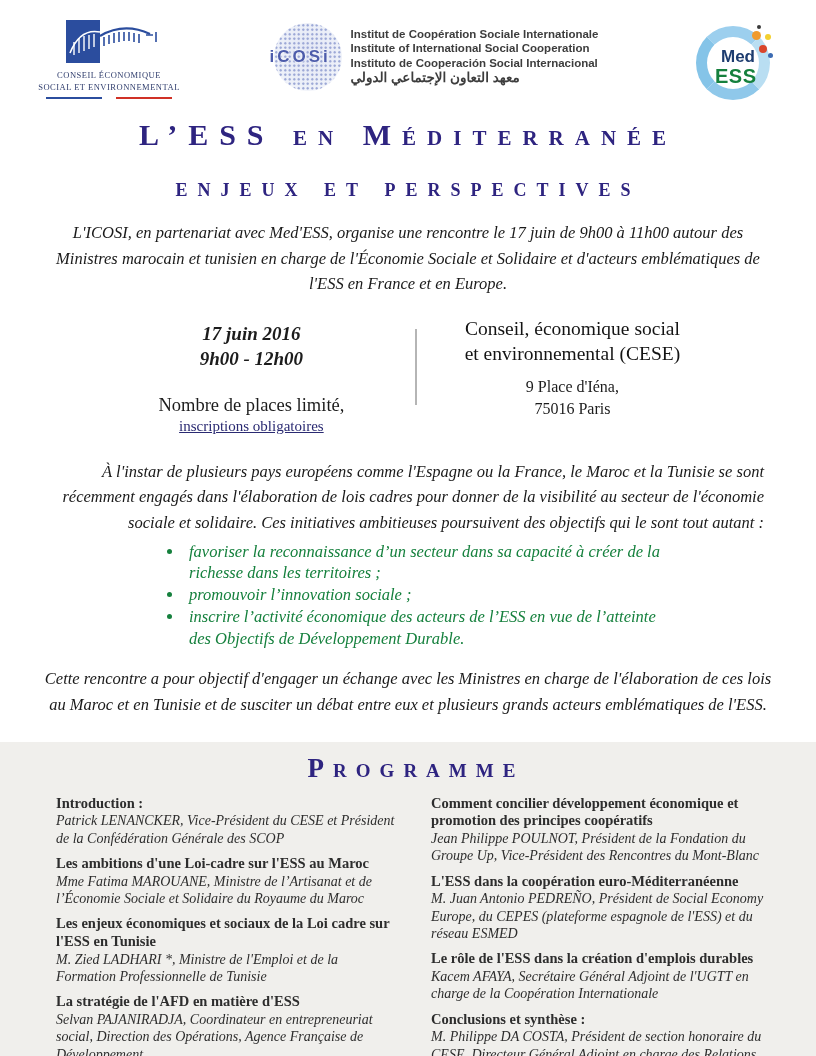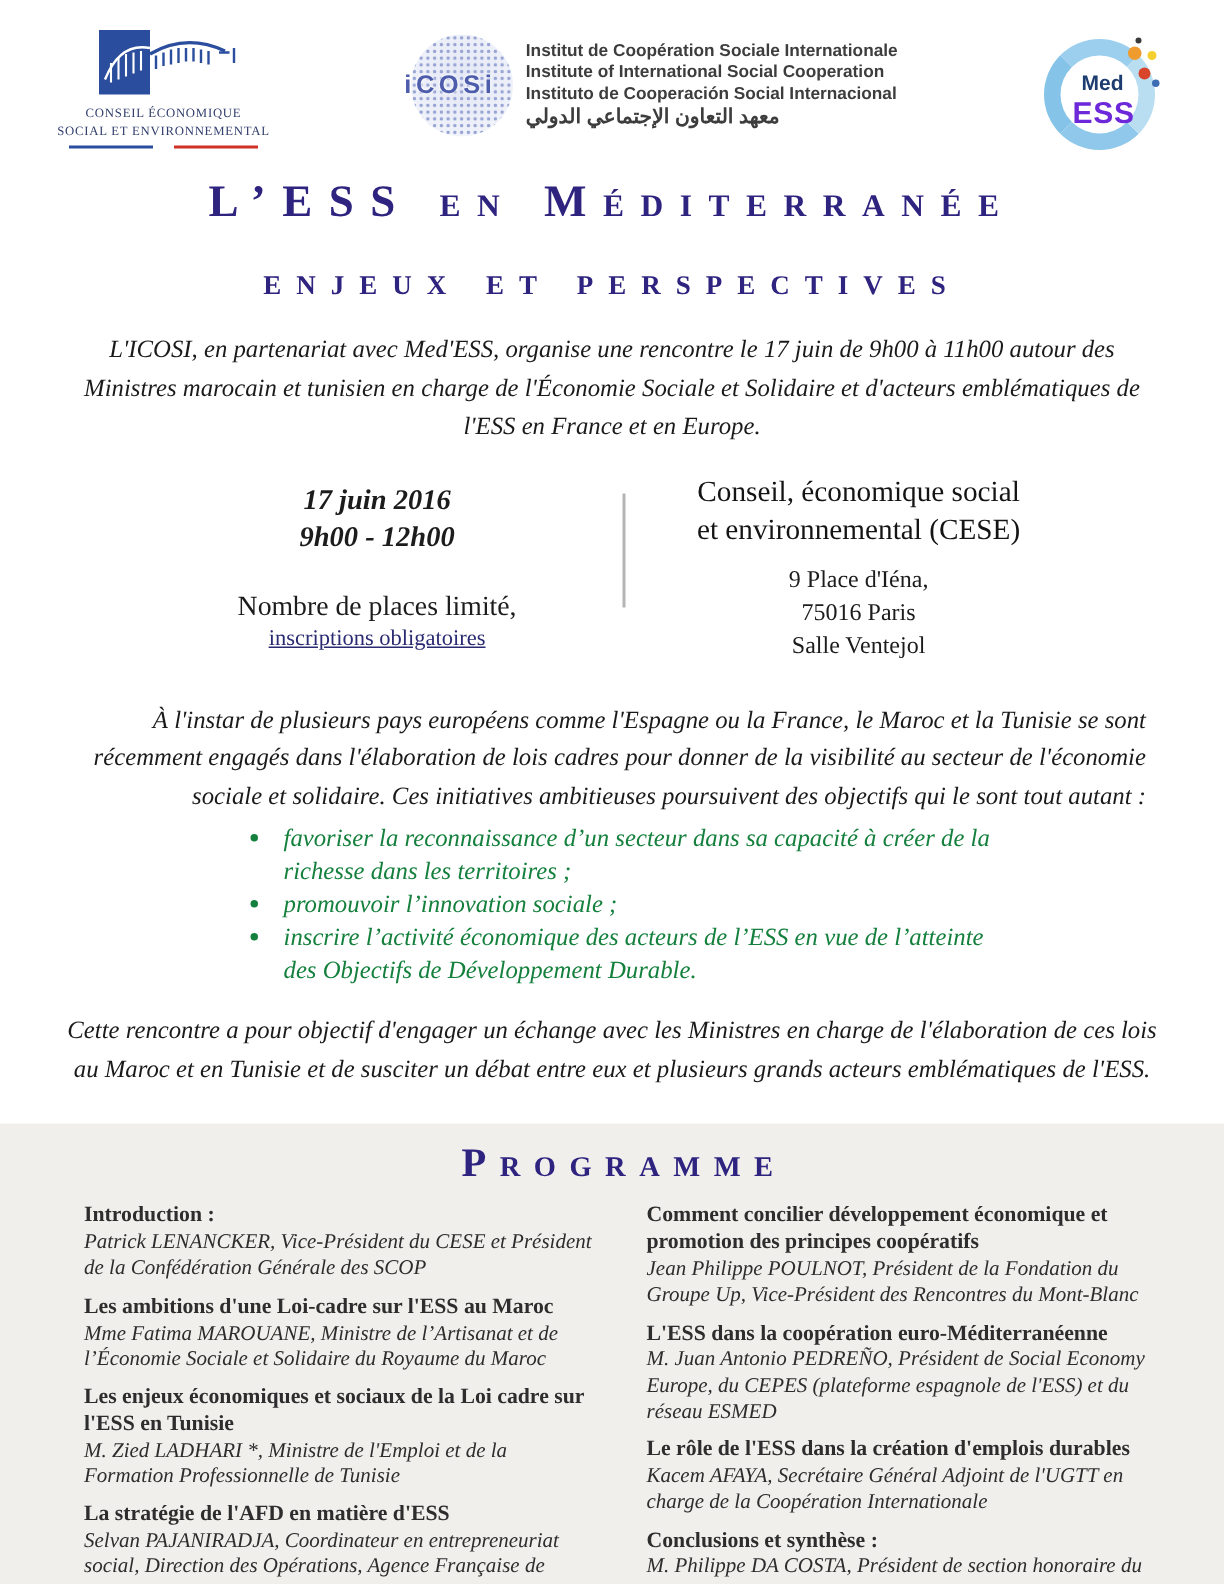--- a/index.html
+++ b/index.html
@@ -40,22 +40,22 @@
     text-shadow: 0 0 2px #ffffff, 0 0 2px #ffffff;
   }
   .icosi-lines { font-family: "Liberation Sans", sans-serif; font-weight: bold; font-size: 11.5px; line-height: 1.25; color: #3d3d3d; }
   .icosi-ar { font-size: 13.5px; direction: rtl; text-align: left; }
 
   .medess-logo { position: relative; width: 100px; height: 86px; flex: none; font-family: "Liberation Sans", sans-serif; }
   .medess-ring {
     position: absolute; left: 8px; top: 6px; width: 52px; height: 52px; border-radius: 50%;
     border: 11px solid #85c4e8; border-right-color: #b9def2; border-top-color: #9ccfee; border-bottom-color: #8fc8ea;
   }
-  .medess-med { position: absolute; left: 33px; top: 27px; font-weight: bold; font-size: 14px; color: #1d3c6f; }
-  .medess-ess { position: absolute; left: 27px; top: 45px; font-weight: bold; font-size: 20px; color: #6d28d9; letter-spacing: 0.5px; }
+  .medess-med { position: absolute; left: 33px; top: 27px; font-weight: bold; font-size: 17px; color: #1d3c6f; }
+  .medess-ess { position: absolute; left: 27px; top: 45px; font-weight: bold; font-size: 20px; color: #15803d; letter-spacing: 0.5px; }
   .dot { position: absolute; border-radius: 50%; }
   .dot-orange { width: 9px; height: 9px; background: #f09b2e; left: 64px; top: 11px; }
   .dot-red    { width: 8px; height: 8px; background: #d9452b; left: 71px; top: 25px; }
   .dot-yellow { width: 6px; height: 6px; background: #f3d02f; left: 77px; top: 14px; }
   .dot-blue   { width: 5px; height: 5px; background: #3d6cb3; left: 80px; top: 33px; }
   .dot-dark   { width: 4px; height: 4px; background: #3a3a3a; left: 69px; top: 5px; }
 
   
   .title { margin: 22px 0 0; text-align: center; color: #2e2480; font-weight: bold; font-variant: small-caps; }
   .title-l1 { font-size: 30px; letter-spacing: 11px; }
@@ -168,21 +168,20 @@
       <div class="d-places">Nombre de places limité,</div>
       <a class="d-link" href="#">inscriptions obligatoires</a>
     </div>
     <div class="details-divider"></div>
     <div class="details-right">
       <div class="d-venue">Conseil, économique social</div>
       <div class="d-venue">et environnemental (CESE)</div>
       <div class="d-addr">
         <div>9 Place d'Iéna,</div>
         <div>75016 Paris</div>
-        <div>Salle Ventejol</div>
       </div>
     </div>
   </div>
 
   <p class="para para1">À l'instar de plusieurs pays européens comme l'Espagne ou la France, le Maroc et la Tunisie se sont récemment engagés dans l'élaboration de lois cadres pour donner de la visibilité au secteur de  l'économie sociale et solidaire. Ces initiatives ambitieuses poursuivent des objectifs qui le sont tout autant :</p>
 
   <ul class="bullets">
   <li>favoriser la reconnaissance d’un secteur dans sa capacité à créer de la richesse dans les territoires ;</li>
 
   <li>promouvoir l’innovation sociale ;</li>

